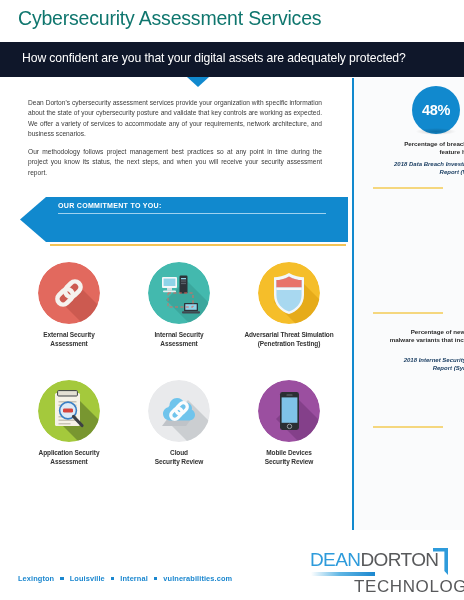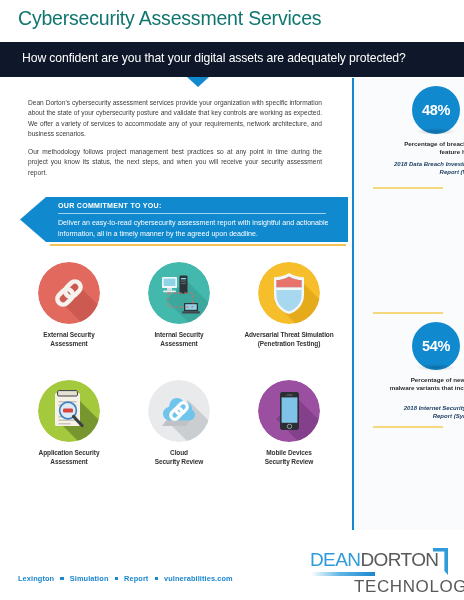--- a/index.html
+++ b/index.html
@@ -188,21 +188,20 @@
   <div class="para" id="para-1">Dean Dorton's cybersecurity assessment services provide your organization with specific information about the state of your cybersecurity posture and validate that key controls are working as expected. We offer a variety of services to accommodate any of your requirements, network architecture, and business scenarios.</div>
   <div class="para" id="para-2">Our methodology follows project management best practices so at any point in time during the project you know its status, the next steps, and when you will receive your security assessment report.</div>
 
   <div id="commitment">
     <svg id="commitment-shape" viewBox="0 0 328 47" preserveAspectRatio="none">
       <polygon points="0,23.5 26,1 328,1 328,46 26,46" fill="#1189CE"></polygon>
     </svg>
     <div id="commitment-inner">
       <div id="commitment-heading">OUR COMMITMENT TO YOU:</div>
       <div id="commitment-rule"></div>
-      <div id="commitment-body">Deliver an easy-to-read cybersecurity assessment report with insightful and actionable information, all in a timely manner by the agreed upon deadline.</div>
     </div>
     <div id="commitment-underline"></div>
   </div>
 
   <div id="services">
 
     <div class="svc-row">
 
       <div class="svc svc-0">
         <div class="svc-circle">
@@ -339,39 +338,35 @@
       <div class="stat-num">48%</div>
     </div>
     <div class="stat-desc">Percentage of breaches that feature hacking.</div>
     <div class="stat-src">2018 Data Breach Investigations Report (Verizon)</div>
   </div>
   <div class="stat-div" style="top:109px;"></div>
 
   <div class="stat-div" style="top:234px;"></div>
 
   <div class="stat" style="top:244px;">
-    <div class="stat-bubble">
-      <div class="stat-bubble-shadow"></div>
-      <div class="stat-num">54%</div>
-    </div>
     <div class="stat-desc">Percentage of new mobile malware variants that increase in a year.</div>
     <div class="stat-src">2018 Internet Security Threat Report (Symantec)</div>
   </div>
   <div class="stat-div" style="top:348px;"></div>
 
 
 </div>
 <div id="sidebar-edge"></div>
 
 <div id="footer-locations">
   <span>Lexington</span>
   <span class="loc-sep"></span>
-  <span>Simulation</span>
+  <span>Louisville</span>
   <span class="loc-sep"></span>
-  <span>Report</span>
+  <span>Internal</span>
   <span class="loc-sep"></span>
   <span>vulnerabilities.com</span>
 </div>
 
 <div id="logo">
   <div id="logo-word">
     <span id="logo-dean">DEAN</span><span id="logo-dorton">DORTON</span>
   </div>
   <svg style="position:absolute;left:123px;top:-1px;" width="16" height="28" viewBox="0 0 16 28">
     <path d="M0 0 L15 0 L15 27 L11.4 23 L11.4 3.6 L0 3.6 Z" fill="#2E9BDB"></path>

